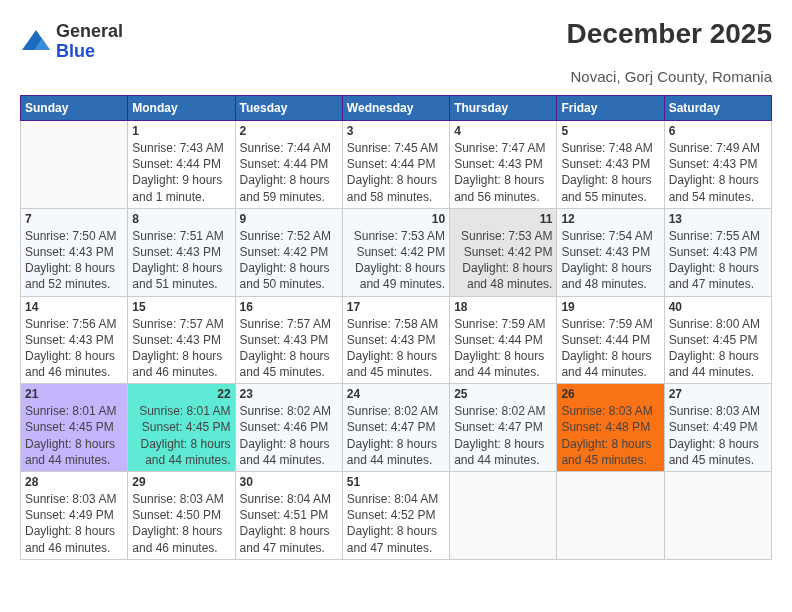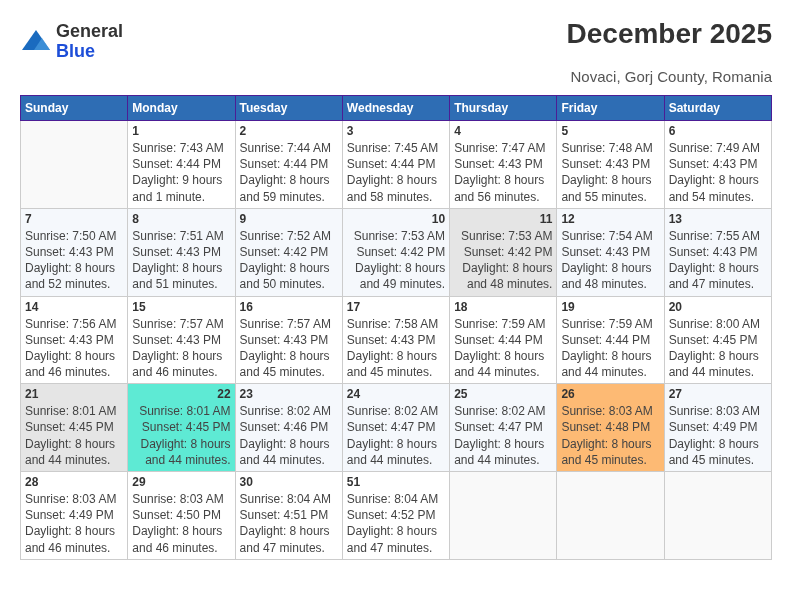--- a/index.html
+++ b/index.html
@@ -207,46 +207,46 @@
           </td>
           <td>
             <span class="day-num">18</span>
             <div class="day-info">Sunrise: 7:59 AM<br>Sunset: 4:44 PM<br>Daylight: 8 hours and 44 minutes.</div>
           </td>
           <td>
             <span class="day-num">19</span>
             <div class="day-info">Sunrise: 7:59 AM<br>Sunset: 4:44 PM<br>Daylight: 8 hours and 44 minutes.</div>
           </td>
           <td>
-            <span class="day-num">20</span>
+            <span class="day-num">40</span>
             <div class="day-info">Sunrise: 8:00 AM<br>Sunset: 4:45 PM<br>Daylight: 8 hours and 44 minutes.</div>
           </td>
         </tr>
         <tr>
-          <td style="background: #e5e5e5;">
+          <td style="background: #c4b5fd;">
             <span class="day-num">21</span>
             <div class="day-info">Sunrise: 8:01 AM<br>Sunset: 4:45 PM<br>Daylight: 8 hours and 44 minutes.</div>
           </td>
           <td style="background: #5eead4; text-align: right;">
             <span class="day-num">22</span>
             <div class="day-info">Sunrise: 8:01 AM<br>Sunset: 4:45 PM<br>Daylight: 8 hours and 44 minutes.</div>
           </td>
           <td style="background: rgb(245, 248, 252);">
             <span class="day-num">23</span>
             <div class="day-info">Sunrise: 8:02 AM<br>Sunset: 4:46 PM<br>Daylight: 8 hours and 44 minutes.</div>
           </td>
           <td style="background: rgb(245, 248, 252);">
             <span class="day-num">24</span>
             <div class="day-info">Sunrise: 8:02 AM<br>Sunset: 4:47 PM<br>Daylight: 8 hours and 44 minutes.</div>
           </td>
           <td style="background: rgb(245, 248, 252);">
             <span class="day-num">25</span>
             <div class="day-info">Sunrise: 8:02 AM<br>Sunset: 4:47 PM<br>Daylight: 8 hours and 44 minutes.</div>
           </td>
-          <td style="background: #fdba74;">
+          <td style="background: #f97316;">
             <span class="day-num">26</span>
             <div class="day-info">Sunrise: 8:03 AM<br>Sunset: 4:48 PM<br>Daylight: 8 hours and 45 minutes.</div>
           </td>
           <td style="background: rgb(245, 248, 252);">
             <span class="day-num">27</span>
             <div class="day-info">Sunrise: 8:03 AM<br>Sunset: 4:49 PM<br>Daylight: 8 hours and 45 minutes.</div>
           </td>
         </tr>
         <tr>
           <td>

